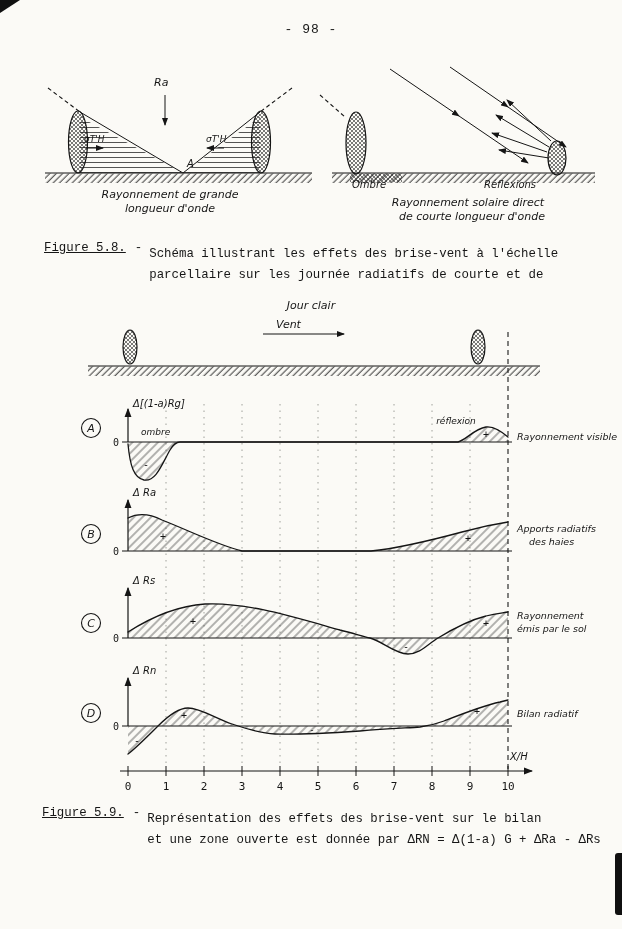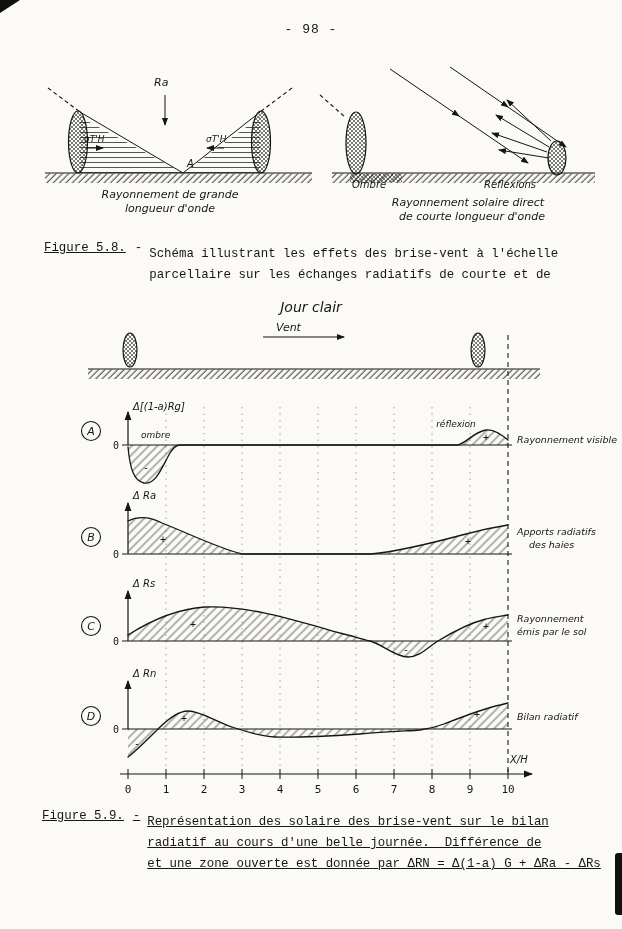--- a/index.html
+++ b/index.html
@@ -4,25 +4,25 @@
 <style>
   html,body{margin:0;padding:0;background:#e9e7e1;}
   .page{position:relative;width:622px;height:929px;margin:0 auto;background:#fbfaf6;color:#161616;overflow:hidden;
         font-family:"Liberation Mono","DejaVu Sans Mono",monospace;}
   .page-number{margin-top:22px;text-align:center;font-size:13px;letter-spacing:1px;}
   svg{display:block;}
   .fig58-svg{margin-top:18px;}
   .fig59-svg{margin-top:4px;}
   .figcaption{display:flex;align-items:flex-start;font-size:12.4px;line-height:15px;}
   .figcaption.f58{padding-left:44px;margin-top:14px;}
-  .figcaption.f59{padding-left:42px;margin-top:10px;text-decoration:underline;}
+  .figcaption.f59{padding-left:42px;margin-top:10px;}
   .figlabel{text-decoration:underline;white-space:nowrap;}
   .sep{margin:0 7px 0 9px;}
   .cap-lines div{white-space:pre;margin-top:6px;}
-  .fig-title{margin-top:16px;text-align:center;font-family:"DejaVu Sans",sans-serif;font-style:italic;font-size:14px;}
+  .fig-title{margin-top:16px;text-align:center;font-family:"DejaVu Sans",sans-serif;font-style:italic;font-size:11px;}
   
   text{fill:#151515;}
   .hand{font-family:"DejaVu Sans",sans-serif;font-style:italic;}
   .mono{font-family:"DejaVu Sans Mono",monospace;}
   .t9{font-size:9px}.t95{font-size:9.5px}.t10{font-size:10px}.t11{font-size:11px}
   .axis{stroke:#151515;stroke-width:1.2;fill:none;}
   .thin{stroke:#151515;stroke-width:1;fill:none;}
   .curve{stroke:#151515;stroke-width:1.3;fill:none;stroke-linecap:round;}
   .fillh{fill:url(#hatch45);stroke:none;}
   .dashmin{stroke:#8a8a86;stroke-width:0.8;stroke-dasharray:1.5,5;}
@@ -104,21 +104,21 @@
       <text class="hand t11" x="468" y="151" text-anchor="middle">Rayonnement solaire direct</text>
       <text class="hand t11" x="472" y="165" text-anchor="middle">de courte longueur d'onde</text>
     </g>
   </svg>
 
   <div class="figcaption f58">
     <span class="figlabel">Figure 5.8.</span>
     <span class="sep">-</span>
     <div class="cap-lines">
       <div>Schéma illustrant les effets des brise-vent à l'échelle</div>
-      <div>parcellaire sur les échanges radiatifs de courte et de</div>
+      <div>parcellaire sur les journée radiatifs de courte et de</div>
     </div>
   </div>
 
   <div class="fig-title">Jour clair</div>
 
   <svg class="fig59-svg" width="622" height="480" viewBox="0 0 622 480">
 
     <g>
       <line class="dashmin" x1="166" y1="88" x2="166" y2="450"></line>
       <line class="dashmin" x1="204" y1="88" x2="204" y2="450"></line>
@@ -238,19 +238,18 @@
         <text class="mono t11" x="470" y="474" text-anchor="middle">9</text>
         <text class="mono t11" x="508" y="474" text-anchor="middle">10</text>
       </g>
     </g>
   </svg>
 
   <div class="figcaption f59">
     <span class="figlabel">Figure 5.9.</span>
     <span class="sep">-</span>
     <div class="cap-lines">
-      <div>Représentation des solaire des brise-vent sur le bilan</div>
-      <div>radiatif au cours d'une belle journée.  Différence de</div>
+      <div>Représentation des effets des brise-vent sur le bilan</div>
       <div>et une zone ouverte est donnée par ΔRN = Δ(1-a) G + ΔRa - ΔRs</div>
     </div>
   </div>
 
 </div>
 
 </body></html>

